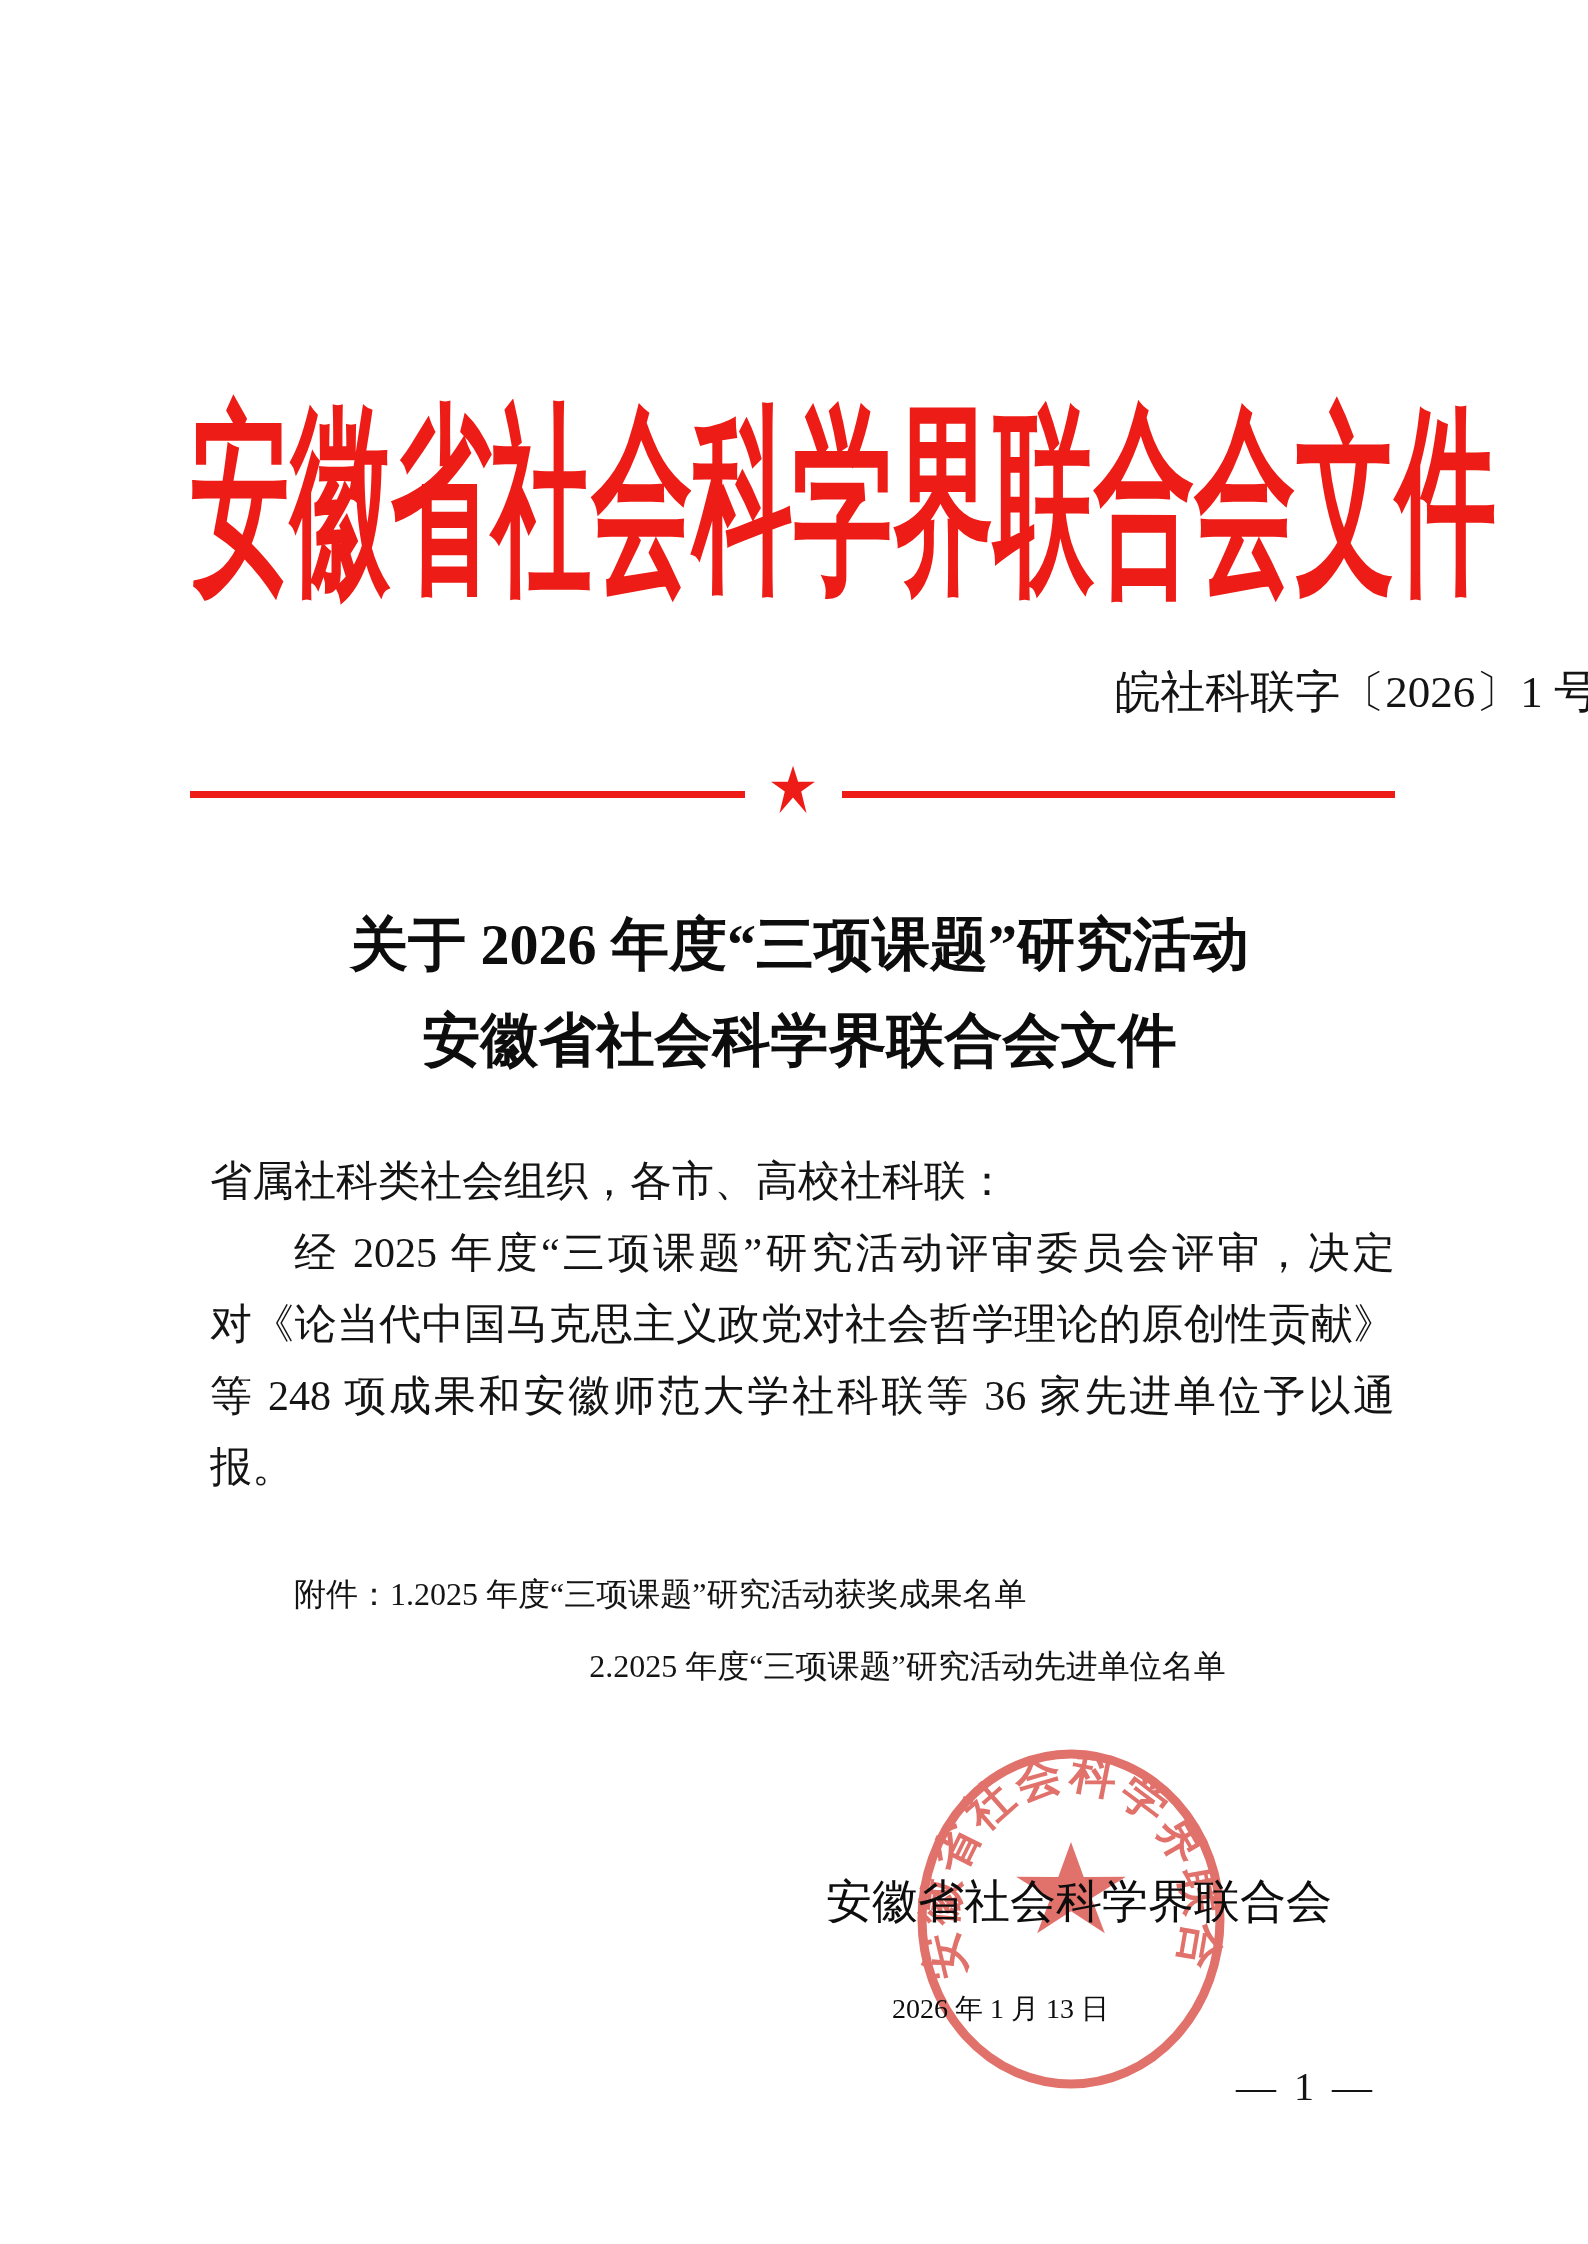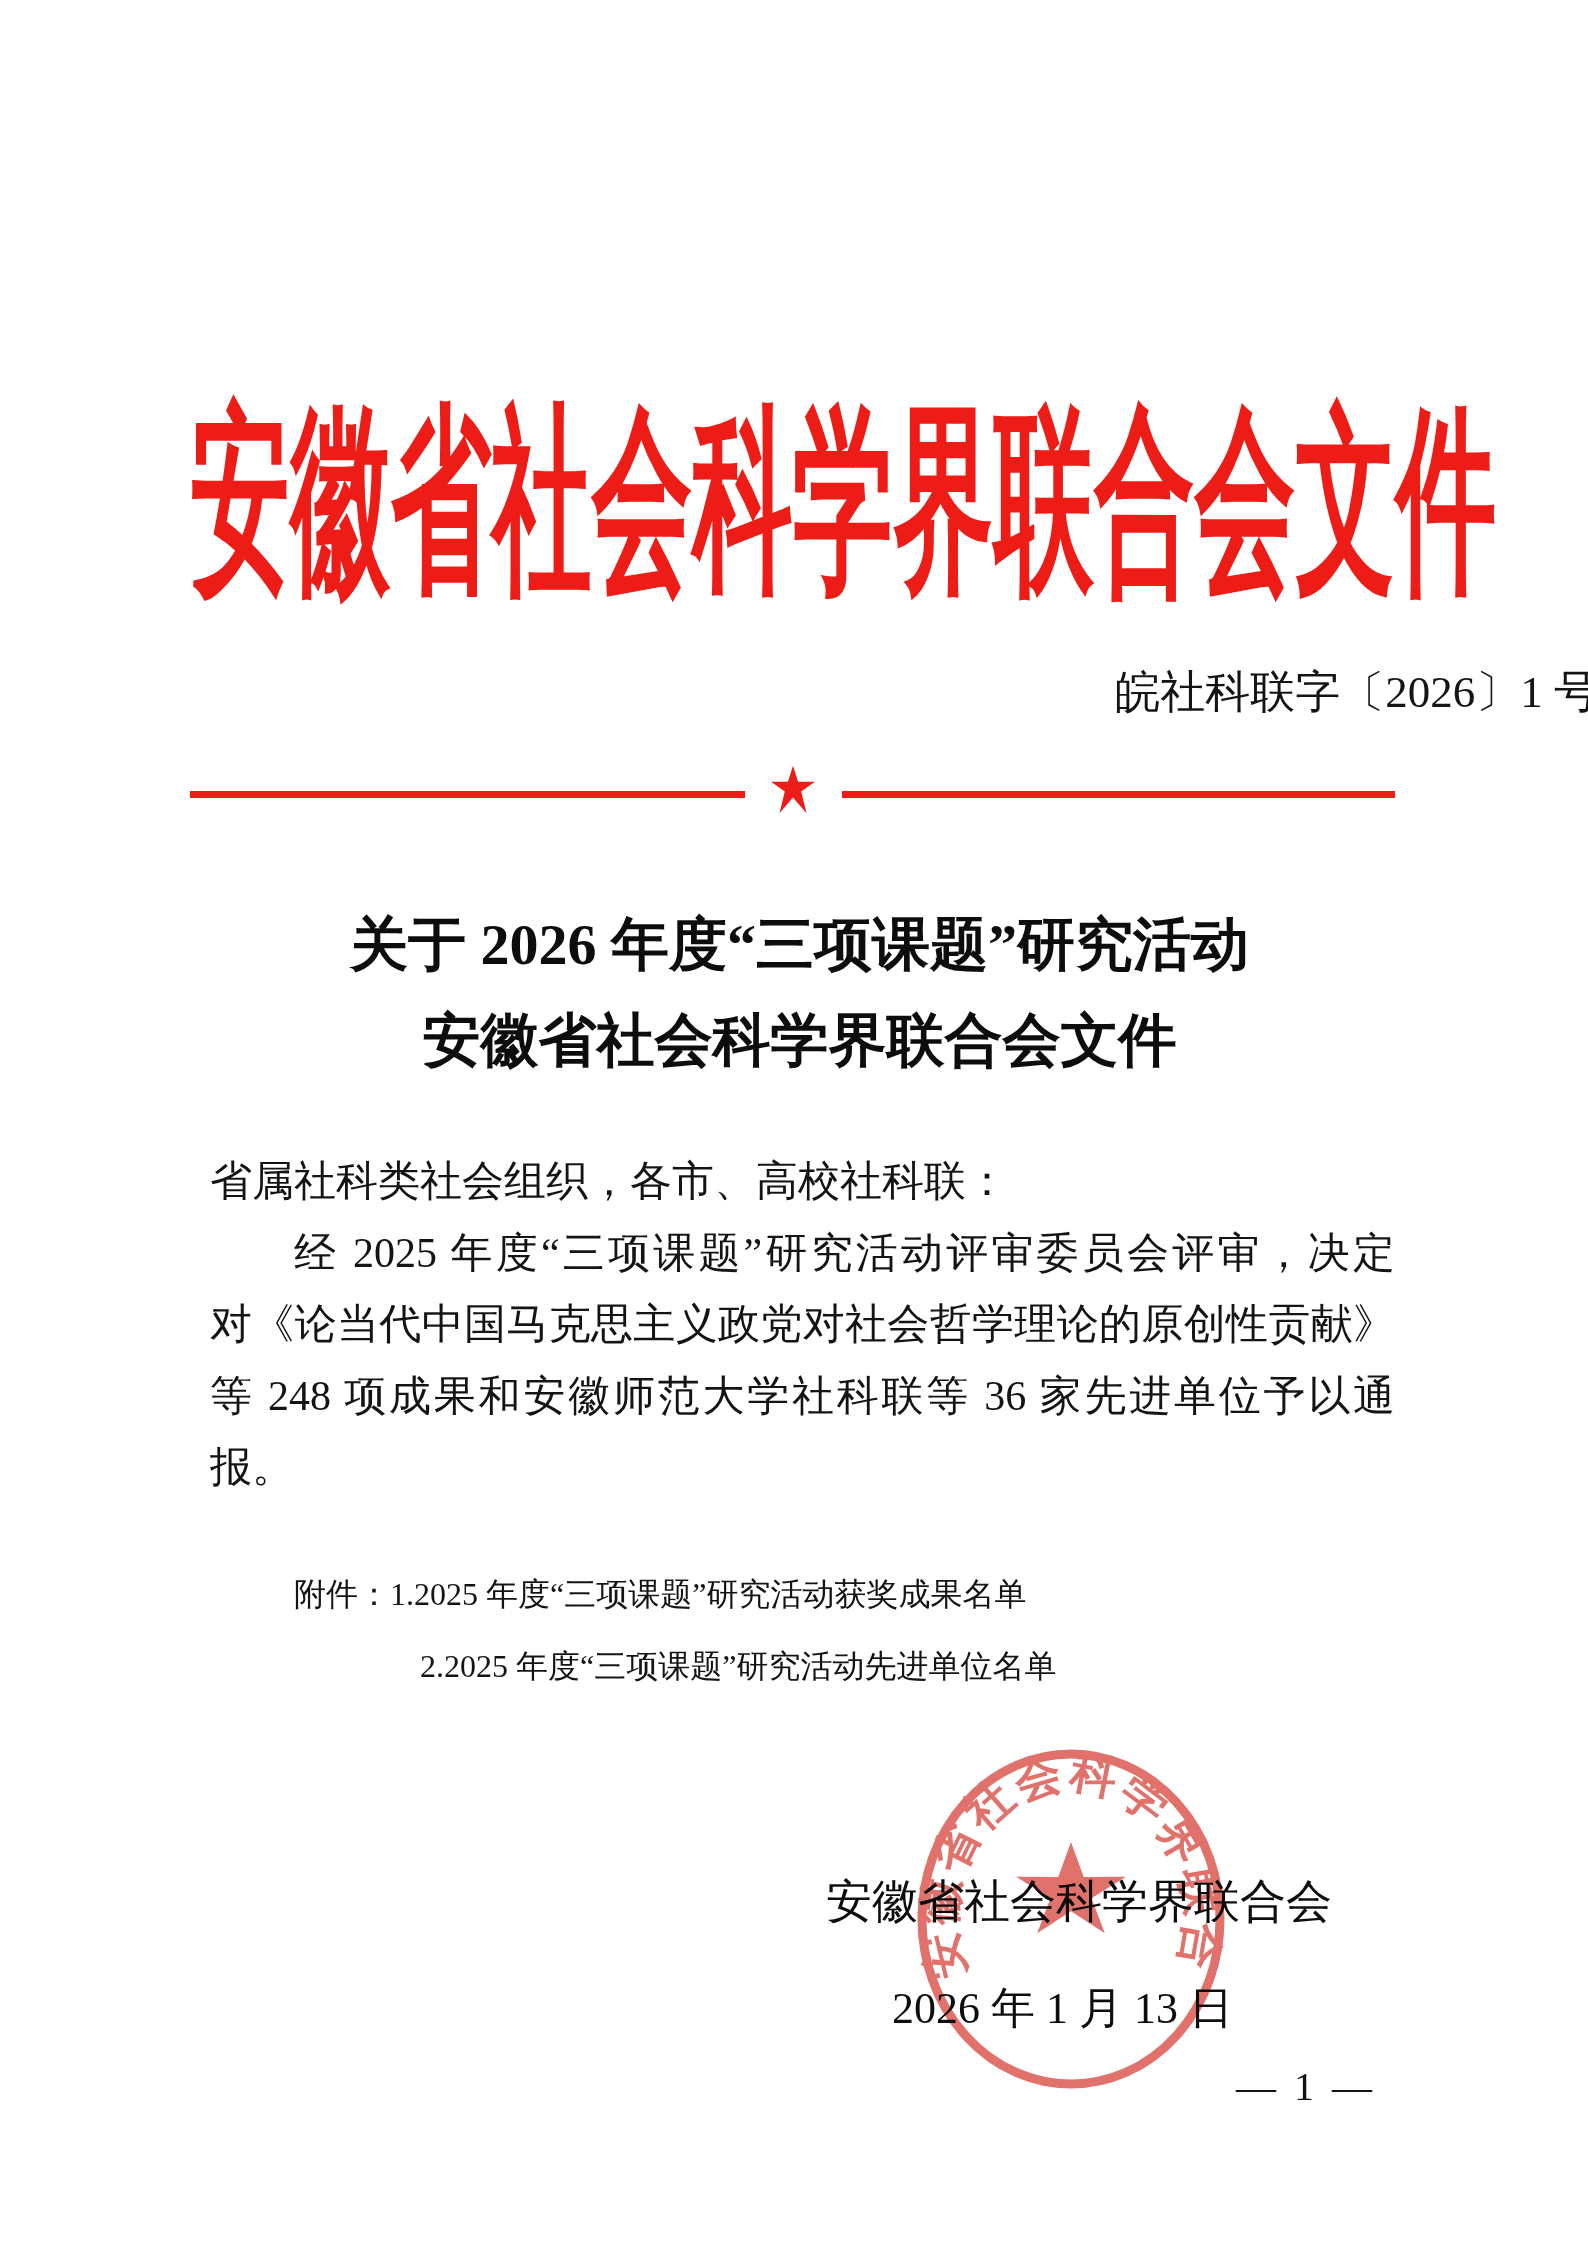--- a/index.html
+++ b/index.html
@@ -38,29 +38,29 @@
     position:absolute;left:210px;top:1146px;width:1185px;
     font-size:42px;line-height:71.5px;color:#141414;
   }
   .body-block .j{text-align:justify;text-align-last:justify;text-justify:inter-ideograph;}
   .body-block .indent{text-indent:84px;}
   .attach-block{
     position:absolute;left:210px;top:1558px;width:1185px;
     font-size:32px;line-height:72px;color:#141414;
   }
   .attach-line1{padding-left:84px;}
-  .attach-line2{padding-left:210px;}
+  .attach-line2{padding-left:210px;text-align:center;}
   .seal{position:absolute;left:901px;top:1734px;width:340px;height:370px;opacity:0.86;}
   .sig-org{
     position:absolute;left:826px;top:1876px;
     font-size:46px;line-height:52px;color:#0d0d0d;white-space:nowrap;z-index:3;
   }
   .sig-date{
     position:absolute;left:892px;top:1984px;
-    font-size:44px;line-height:50px;color:#0d0d0d;white-space:nowrap;z-index:3;
+    font-size:28px;line-height:50px;color:#0d0d0d;white-space:nowrap;z-index:3;
   }
   .page-num{
     position:absolute;left:1236px;top:2064px;
     font-size:40px;line-height:46px;color:#141414;letter-spacing:4px;white-space:nowrap;
   }
 </style>
 </head>
 <body>
 
 <div class="page">

